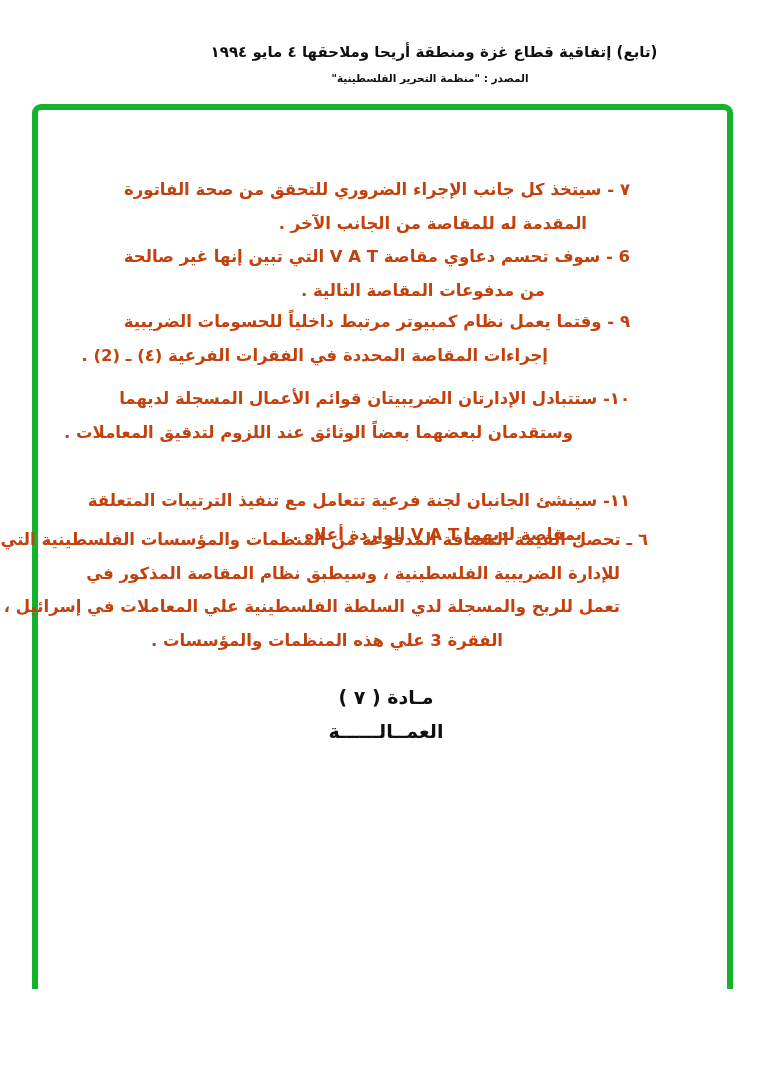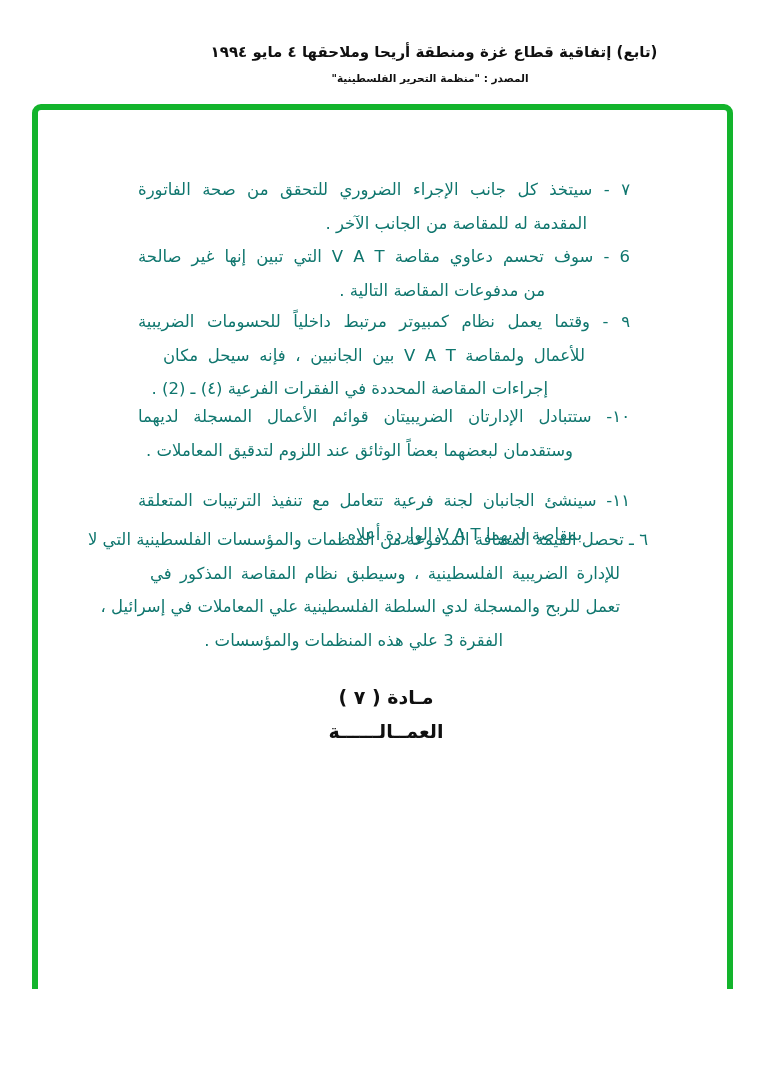--- a/index.html
+++ b/index.html
@@ -24,22 +24,22 @@
 
   
   .green-box{
     position:absolute;left:32px;top:104px;width:701px;height:921px;
     box-sizing:border-box;border:6px solid #13b42c;border-radius:9px;
     background:transparent;
   }
 
   
   .para{
-    position:absolute;direction:rtl;font-weight:normal;
-    font-size:16.5px;line-height:33.5px;color:#0f766e;
+    position:absolute;direction:rtl;font-weight:bold;
+    font-size:16.5px;line-height:33.5px;color:#c2410c;
   }
   .para.sub{right:132px;width:492px;}   
   .para.main{right:114px;width:538px;}  
   .ln{white-space:nowrap;}
   .jf{text-align:justify;text-align-last:justify;text-justify:inter-word;}
   .jl{text-align:center;text-align-last:right;}
 
   .art-head{
     position:absolute;left:0;width:762px;text-align:center;transform:translateX(5px);
     direction:rtl;font-size:19px;font-weight:bold;line-height:30px;white-space:nowrap;
@@ -65,25 +65,24 @@
     <div class="ln jl" style="padding-right:43px">المقدمة له للمقاصة من الجانب الآخر .</div>
   </div>
 
   <div class="para sub" style="top:240px">
     <div class="ln jf">6 - سوف تحسم دعاوي مقاصة V A T التي تبين إنها غير صالحة</div>
     <div class="ln jl" style="padding-right:85px">من مدفوعات المقاصة التالية .</div>
   </div>
 
   <div class="para sub" style="top:305px">
     <div class="ln jf">٩ - وقتما يعمل نظام كمبيوتر مرتبط داخلياً للحسومات الضريبية</div>
-    <div class="ln jf" style="padding-right:45px;padding-left:25px">للأعمال ولمقاصة V A T بين الجانبين ، فإنه سيحل مكان</div>
     <div class="ln jl" style="padding-right:82px">إجراءات المقاصة المحددة في الفقرات الفرعية (٤) ـ (2) .</div>
   </div>
 
-  <div class="para sub" style="top:400px">
+  <div class="para sub" style="top:382px">
     <div class="ln jf">١٠- ستتبادل الإدارتان الضريبيتان قوائم الأعمال المسجلة لديهما</div>
     <div class="ln jl" style="padding-right:57px">وستقدمان لبعضهما بعضاً الوثائق عند اللزوم لتدقيق المعاملات .</div>
   </div>
 
   <div class="para sub" style="top:484px">
     <div class="ln jf">١١- سينشئ الجانبان لجنة فرعية تتعامل مع تنفيذ الترتيبات المتعلقة</div>
     <div class="ln jl" style="padding-right:48px">بمقاصة لديهما V A T الواردة أعلاه .</div>
   </div>
 
   <div class="para main" style="top:523px">

